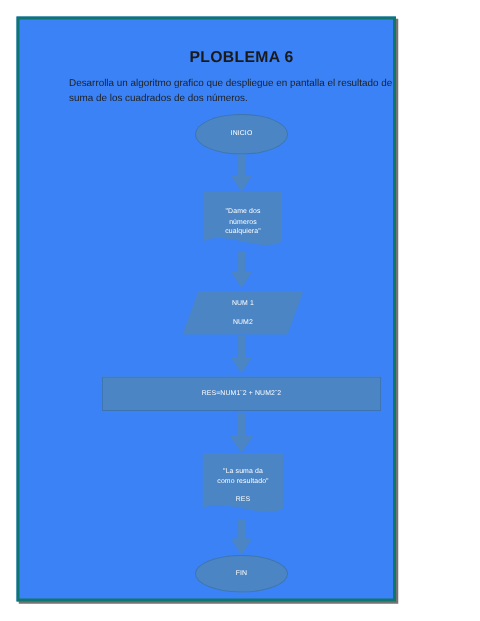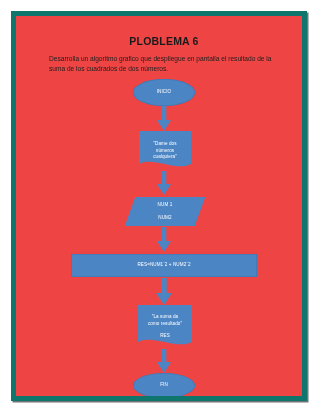--- a/index.html
+++ b/index.html
@@ -13,24 +13,24 @@
     overflow: hidden;
     font-family: "Liberation Sans", sans-serif;
     position: relative;
   }
 
   
   #page-sheet {
     position: absolute;
     left: 11px;
     top: 11px;
-    width: 296px;
+    width: 253px;
     height: 390px;
-    background: #ef4444;
-    border: 5px solid #0f766e;
+    background: #3b82f6;
+    border: 2px solid #0f766e;
     box-sizing: border-box;
     box-shadow: 1.5px 1.5px 0 0 rgba(0,0,0,0.55);
     overflow: hidden;
   }
 
   #doc-body {
     position: absolute;
     left: 0; top: 0;
     width: 100%;
     height: 100%;

